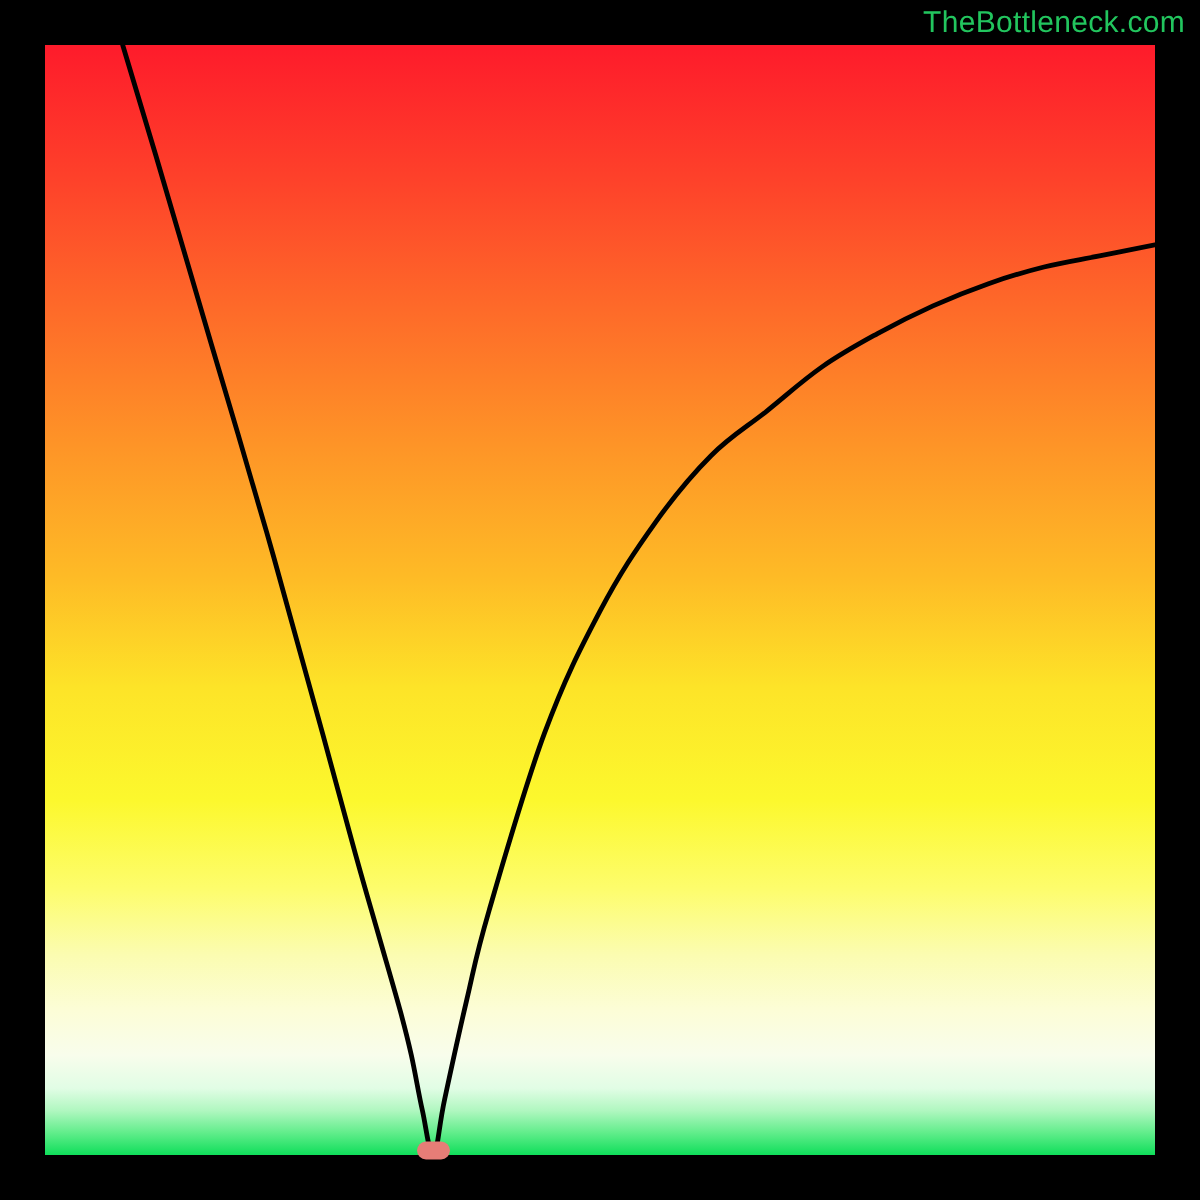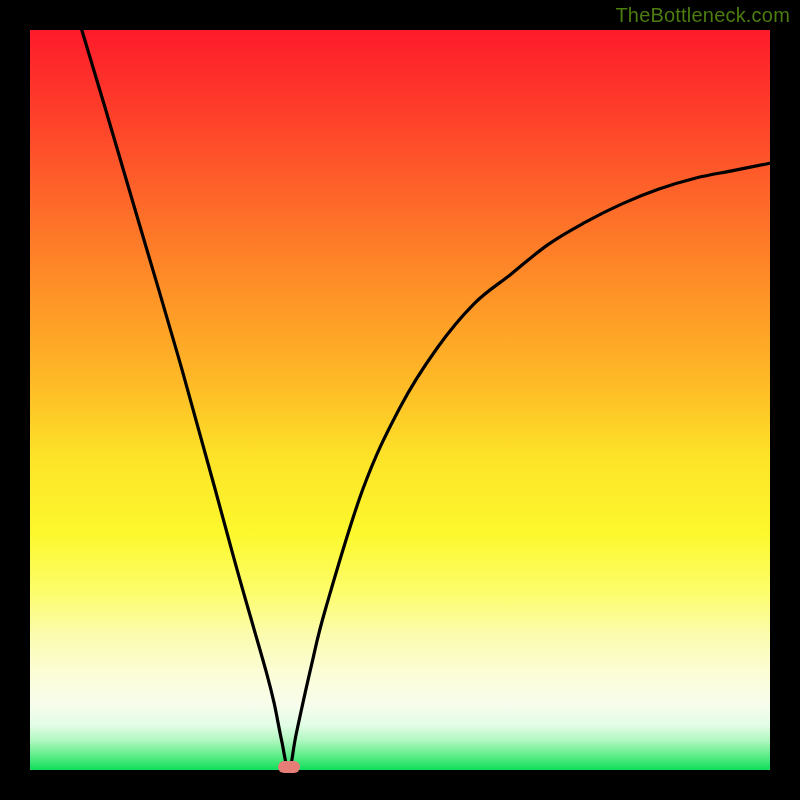--- a/index.html
+++ b/index.html
@@ -40,21 +40,21 @@
       #e1fde5 94%,
       #b0f7c0 96%,
       #61ed8b 98%,
       #0fde5a 100%
     );
   }
   .watermark {
     position: absolute;
     top: 4px;
     right: 10px;
-    color: #4d7c0f;
+    color: #22c55e;
     font-size: 20px;
     font-weight: 500;
     letter-spacing: 0.2px;
   }
   svg.curve {
     position: absolute;
     top: 0;
     left: 0;
     width: 740px;
     height: 740px;

